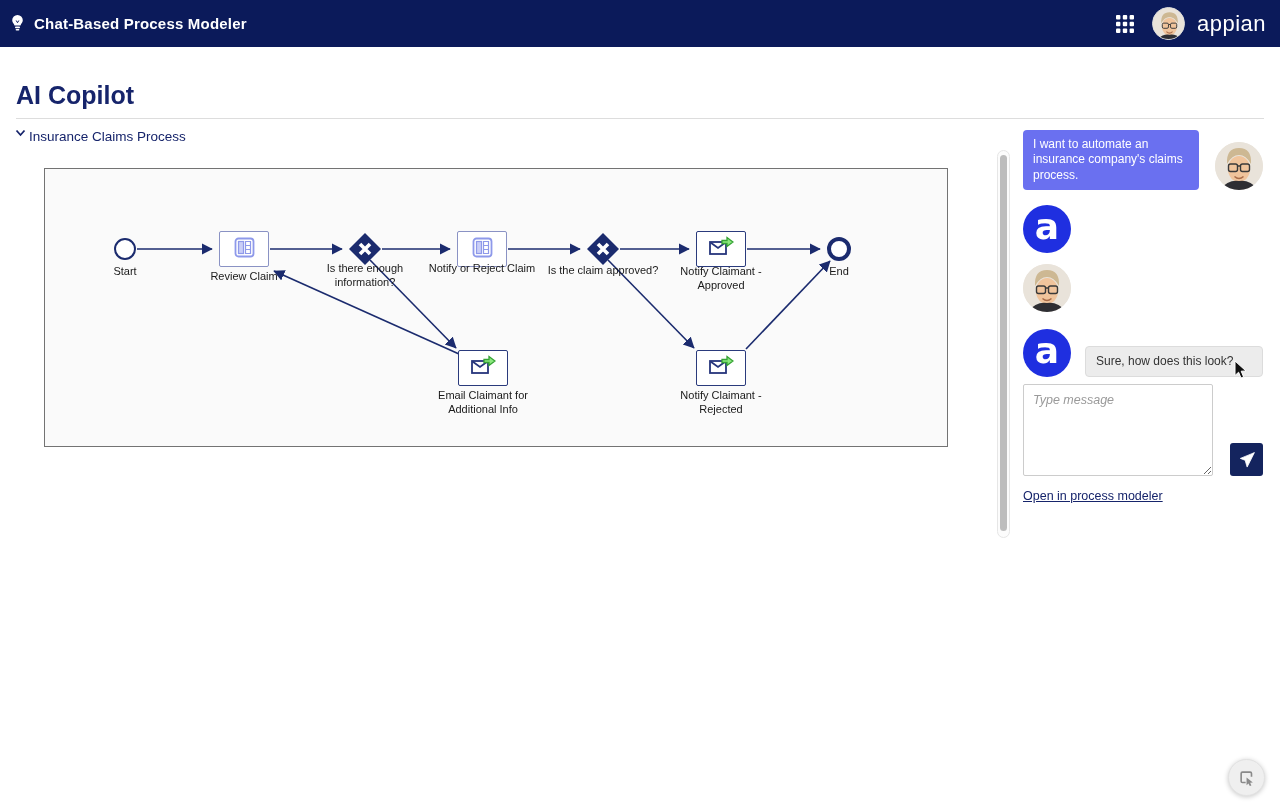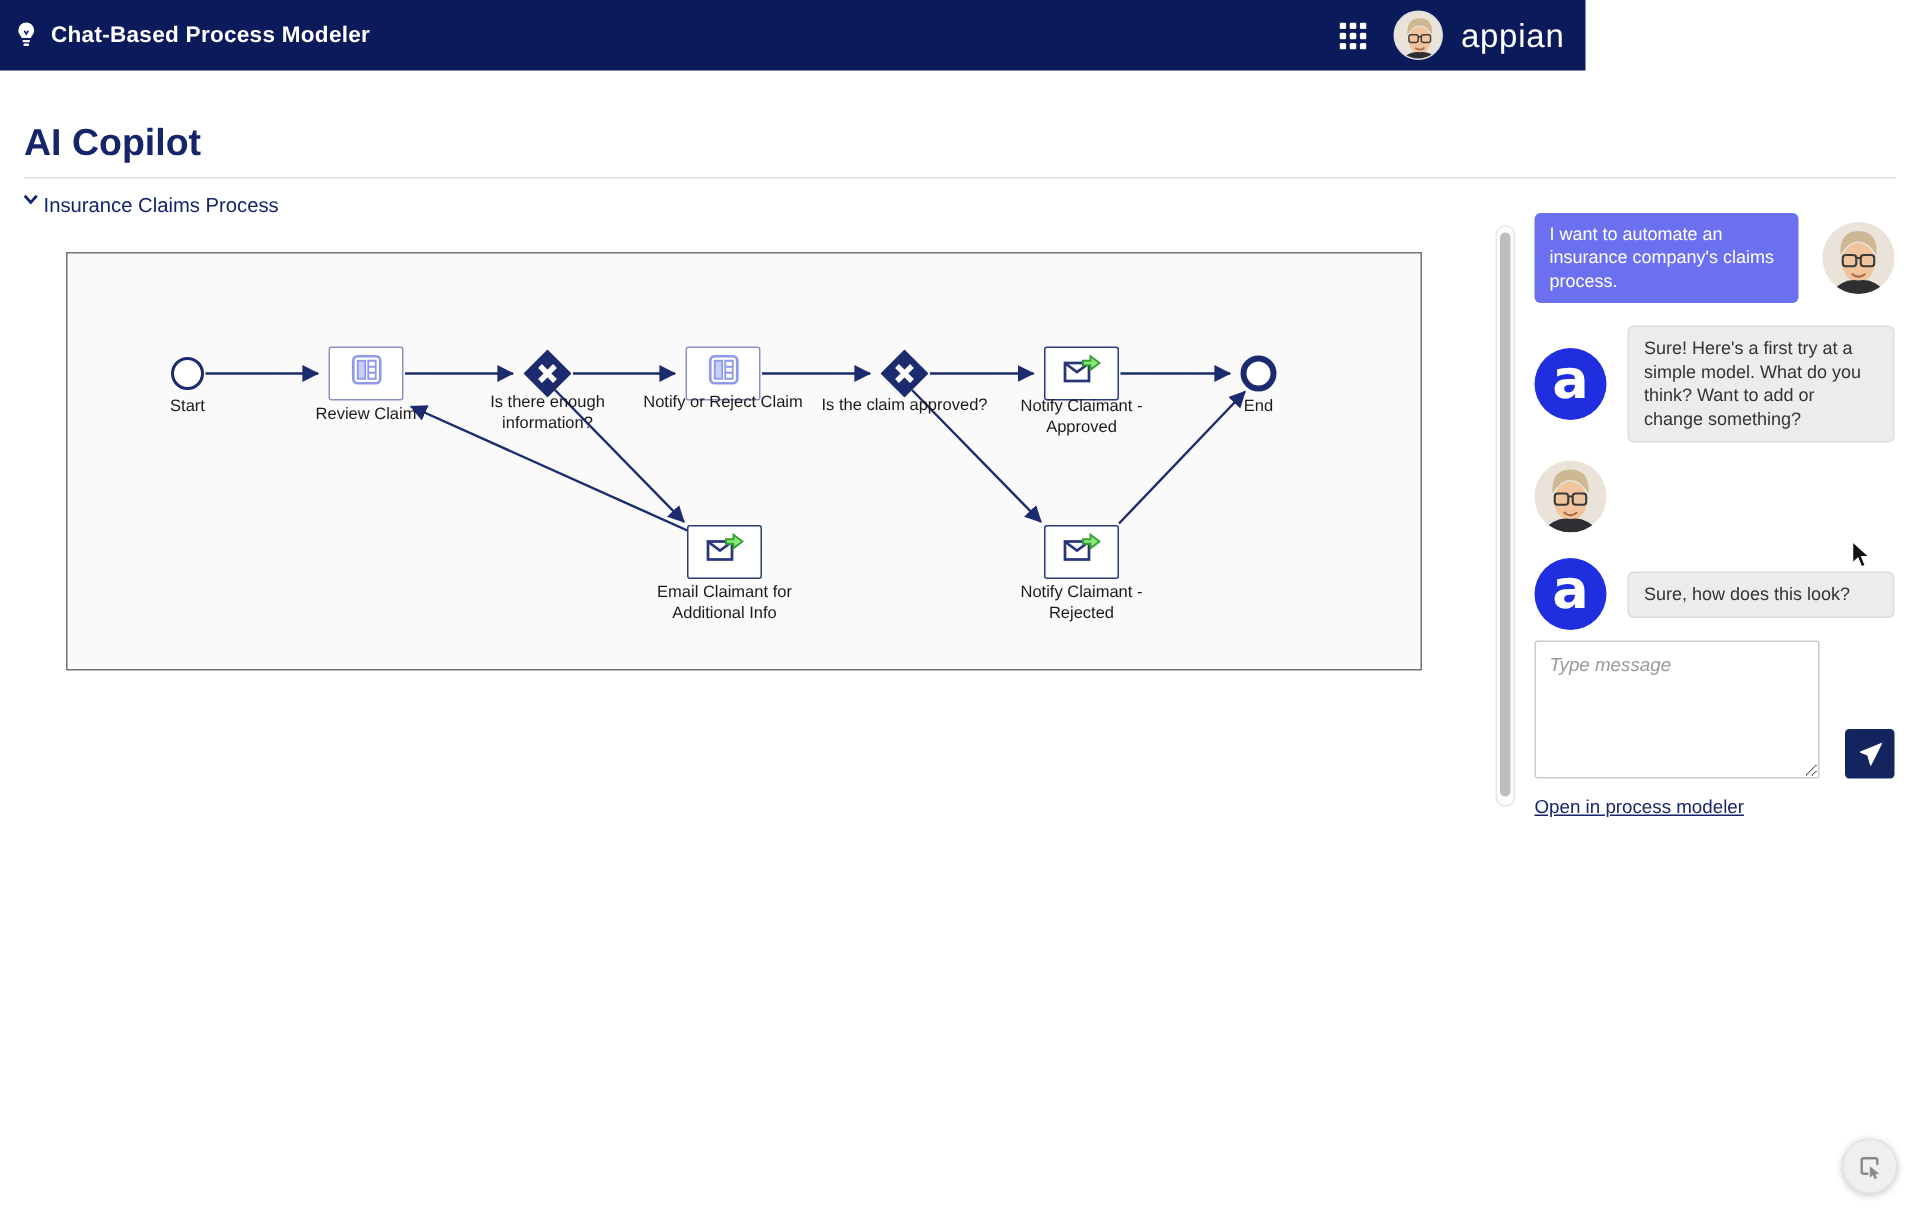--- a/index.html
+++ b/index.html
@@ -7,21 +7,21 @@
   body {
     font-family: "Liberation Sans", "DejaVu Sans", sans-serif;
     background: #ffffff;
     position: relative;
     overflow: hidden;
     color: #222;
   }
 
   
   .app-header {
-    position: absolute; left: 0; top: 0; width: 1057px; height: 47px;
+    position: absolute; left: 0; top: 0; width: 1280px; height: 47px;
     background: #0b1a5a;
     display: flex; align-items: center;
     padding: 0 14px 0 10px;
   }
   .app-header .bulb { width: 17px; height: 22px; margin-right: 7px; display: flex; align-items: center; }
   .app-title { color: #ffffff; font-size: 15px; font-weight: bold; letter-spacing: .2px; }
   .header-spacer { flex: 1; }
   .grid-icon { width: 18px; height: 18px; margin-right: 18px; cursor: pointer; }
   .header-avatar {
     width: 33px; height: 33px; border-radius: 50%; overflow: hidden;
@@ -77,21 +77,21 @@
     position: absolute; left: 997px; top: 150px; width: 13px; height: 388px;
     background: #fcfcfc; border: 1px solid #e6e6e6; border-radius: 7px;
   }
   .chat-scrollbar .thumb {
     position: absolute; left: 2px; top: 4px; width: 7px; height: 376px;
     background: #bdbdbd; border-radius: 4px;
   }
 
   
   .chat-panel { position: absolute; left: 1023px; top: 130px; width: 240px; }
-  .chat-row { display: flex; align-items: center; margin-top: 12px; }
+  .chat-row { display: flex; align-items: flex-end; }
   .chat-row.user { justify-content: space-between; margin-bottom: 15px; }
   .chat-row.bot  { justify-content: flex-start; margin-bottom: 11px; }
   .bubble {
     font-size: 12px; line-height: 1.29; padding: 7px 10px; border-radius: 4px;
   }
   .bubble.user { width: 176px; background: #6a70f0; color: #ffffff; }
   .bubble.bot  { width: 178px; background: #ececec; color: #333333; border: 1px solid #dcdcdc; margin-left: 14px; }
   .chat-avatar {
     width: 48px; height: 48px; border-radius: 50%; overflow: hidden;
     background: #e8e2d9; flex-shrink: 0;
@@ -297,21 +297,20 @@
         <rect x="25.5" y="22" width="9" height="7.5" rx="2" fill="none" stroke="#3a3a3a" stroke-width="1.4"></rect>
         <line x1="22.5" y1="24" x2="25.5" y2="24" stroke="#3a3a3a" stroke-width="1.4"></line>
         <path d="M19.5 34.5 Q24 38.5 28.5 34.5" stroke="#a96c49" stroke-width="1.5" fill="none"></path>
         <path d="M4 48 Q14 37 24 39 Q34 37 44 48 Z" fill="#2e2e33"></path>
       </svg>
     </span>
   </div>
 
   <div class="chat-row bot">
     <span class="bot-avatar">a</span>
-    <div class="bubble bot">Sure! Here's a first try at a simple model. What do you think? Want to add or change something?</div>
   </div>
 
   <div class="chat-row user" style="margin-bottom:17px;">
     <span class="chat-avatar">
       <svg width="48" height="48" viewBox="0 0 48 48">
         <circle cx="24" cy="24" r="24" fill="#e9e3da"></circle>
         <ellipse cx="24" cy="27" rx="11" ry="13" fill="#f0c49c"></ellipse>
         <path d="M12 22 Q11 6 24 6 Q37 6 36 22 Q31 13 24 13 Q17 13 12 22 Z" fill="#cdb893"></path>
         <rect x="13.5" y="22" width="9" height="7.5" rx="2" fill="none" stroke="#3a3a3a" stroke-width="1.4"></rect>
         <rect x="25.5" y="22" width="9" height="7.5" rx="2" fill="none" stroke="#3a3a3a" stroke-width="1.4"></rect>

